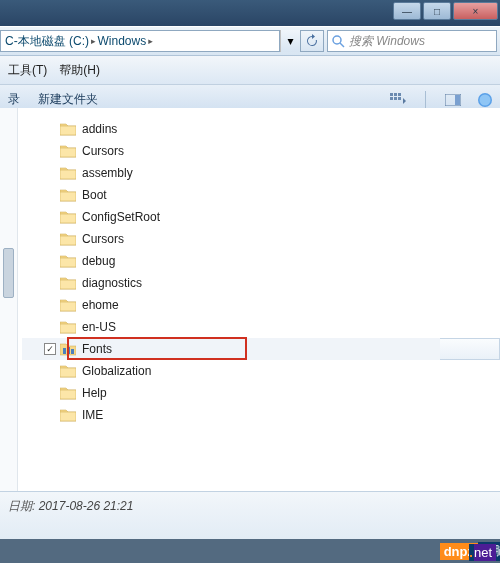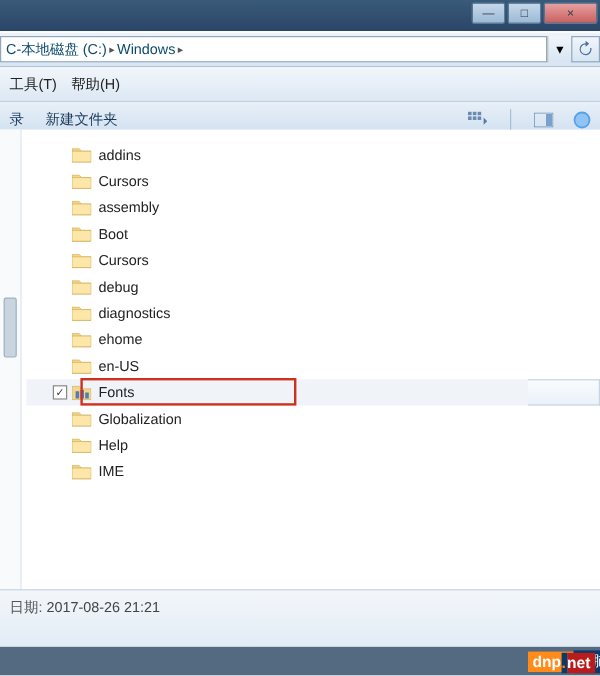--- a/index.html
+++ b/index.html
@@ -39,31 +39,31 @@
     .tree { flex:1; padding:10px 0 0 4px; overflow:hidden; }
     .item { display:flex; align-items:center; height:22px; padding-left:38px; position:relative; color:#222; }
     .item .folder-icon { width:16px; height:14px; margin-right:6px; }
     .folder-icon svg { display:block; }
     .highlight-box { position:absolute; left:45px; top:-1px; width:180px; height:23px; border:2px solid #d03020; pointer-events:none; }
     .checkbox { width:12px; height:12px; border:1px solid #888; background:#fff; margin-right:4px; display:flex;align-items:center;justify-content:center; font-size:9px; color:#333; }
     .sel-row { background:#f0f4f9; }
     .sel-seg { position:absolute; right:0; top:0; width:60px; height:100%; border:1px solid #c5d5e5; border-left:none; background:linear-gradient(#fafcfe,#eaf1f8);}
 
     
-    .details { position:absolute; bottom:24px; left:0; right:0; height:48px; background:linear-gradient(#f2f6fa,#e2ecf5); border-top:1px solid #c2d2e2; padding:6px 8px; color:#444; font-size:12px; }
+    .details { position:absolute; bottom:24px; left:0; right:0; height:48px; background:linear-gradient(#f2f6fa,#e2ecf5); border-top:1px solid #c2d2e2; padding:6px 8px; color:#444; font-size:12px;font-style:italic; }
     .detail-line { line-height:17px; }
     .detail-label { color:#555; }
 
     
     .wm { position:absolute; bottom:0; left:0; right:0; height:24px; background:#536a80; display:flex; justify-content:flex-end; align-items:center; padding-right:2px; }
     .wm-badge { display:flex; align-items:center; }
     .wm-text1 { background:#ff8c1a; color:#fff; font-weight:bold; font-size:13px; padding:1px 4px; }
     .wm-text2 { background:#0a3a6a; color:#fff; font-size:12px; padding:1px 4px; }
     .wm-dot { color:#ff8c1a; font-weight:bold; font-size:13px; background:#0a3a6a; padding:1px 1px 1px 0; }
-    .wm-net { background:#b91c1c; color:#fff; font-size:13px; font-weight:bold; padding:1px 4px 1px 0; }
+    .wm-net { background:#4c1d95; color:#fff; font-size:13px; font-weight:normal; padding:1px 4px 1px 0; }
   </style>
 </head>
 <body>
 
 <div class="titlebar">
   <div class="win-btns">
     <div class="win-btn">—</div>
     <div class="win-btn">□</div>
     <div class="win-btn" style="background:linear-gradient(#e8a0a0,#c86060);">×</div>
   </div>
@@ -76,20 +76,27 @@
     <span class="crumb">Windows</span>
     <span class="crumb-arrow">▸</span>
   </div>
   <div class="addr-drop">
       <span>▾</span>
     </div>
   <div class="refresh-btn">
     <svg width="14" height="14" viewBox="0 0 14 14">
         <path d="M7 2a5 5 0 1 0 4.9 4H10.8A4 4 0 1 1 7 3v2l3-2.5L7 0z" fill="#4a70a0"></path>
       </svg>
+  </div>
+  <div class="search-box">
+    <svg width="13" height="13" viewBox="0 0 13 13">
+        <circle cx="5" cy="5" r="4" stroke="#6aa0e0" stroke-width="1.5" fill="none"></circle>
+        <line x1="8" y1="8" x2="12" y2="12" stroke="#6aa0e0" stroke-width="1.5"></line>
+      </svg>
+    <span>搜索 Windows</span>
   </div>
 </div>
 
 <div class="menu-row">
   <div class="menu-item">工具(T)</div>
   <div class="menu-item">帮助(H)</div>
 </div>
 
 <div class="toolbar">
   <div class="tool-btn">录</div>
@@ -163,20 +170,29 @@
         </span>
         <span>Boot</span>
       </div>
       <div class="item">
         <span class="folder-icon">
           <svg width="16" height="14" viewBox="0 0 16 14">
             <path d="M0 2h6l2 2h8v9H0z" fill="#f5d78a" stroke="#caa64a" stroke-width="0.5"></path>
             <path d="M0 4h16v9H0z" fill="#fce6a8" stroke="#caa64a" stroke-width="0.5"></path>
           </svg>
         </span>
+        <span>ConfigSetRoot</span>
+      </div>
+      <div class="item">
+        <span class="folder-icon">
+          <svg width="16" height="14" viewBox="0 0 16 14">
+            <path d="M0 2h6l2 2h8v9H0z" fill="#f5d78a" stroke="#caa64a" stroke-width="0.5"></path>
+            <path d="M0 4h16v9H0z" fill="#fce6a8" stroke="#caa64a" stroke-width="0.5"></path>
+          </svg>
+        </span>
         <span>Cursors</span>
       </div>
       <div class="item">
         <span class="folder-icon">
           <svg width="16" height="14" viewBox="0 0 16 14">
             <path d="M0 2h6l2 2h8v9H0z" fill="#f5d78a" stroke="#caa64a" stroke-width="0.5"></path>
             <path d="M0 4h16v9H0z" fill="#fce6a8" stroke="#caa64a" stroke-width="0.5"></path>
           </svg>
         </span>
         <span>debug</span>

